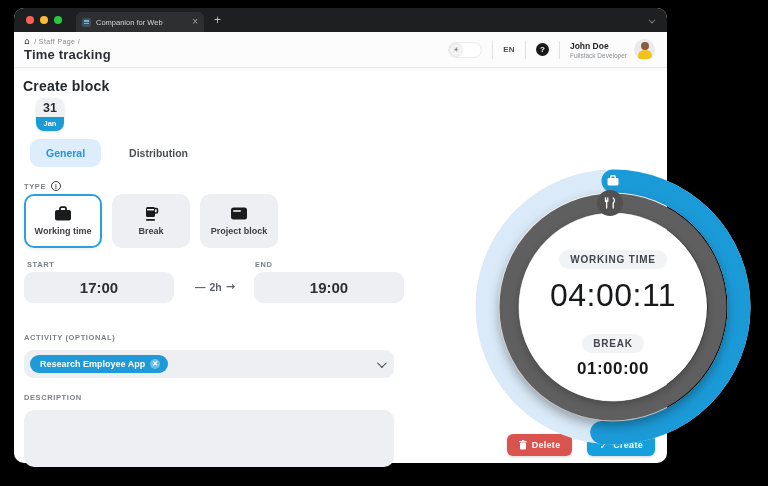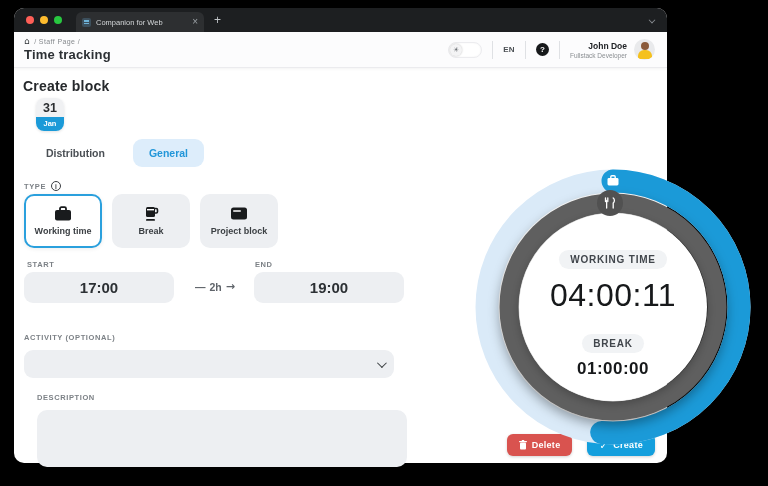--- a/index.html
+++ b/index.html
@@ -69,21 +69,21 @@
     background:#f4f4f5; box-shadow:0 0 2px rgba(0,0,0,.25);
     display:flex; align-items:center; justify-content:center;
     font-size:7px; color:#6d7control; color:#6d7175; font-family:"DejaVu Sans",sans-serif;
   }
   .lang { font-size:8px; font-weight:bold; color:#4b5054; letter-spacing:.3px; }
   .help {
     width:13px; height:13px; border-radius:50%; background:#17191b; color:#fff;
     font-size:8px; font-weight:bold; display:flex; align-items:center; justify-content:center;
   }
   .user { display:flex; align-items:center; gap:7px; }
-  .user-text { text-align:right; }
+  .user-text { text-align:left; }
   .user-name { font-size:8.5px; font-weight:bold; color:#212427; }
   .user-role { font-size:6.5px; color:#8a8e92; margin-top:1px; }
   .avatar {
     width:21px; height:21px; border-radius:50%; background:#e9eaec; position:relative; overflow:hidden;
   }
   .avatar .head { position:absolute; left:6.5px; top:3px; width:8px; height:8px; border-radius:50%; background:#8a5a3b; }
   .avatar .body { position:absolute; left:3.5px; top:11px; width:14px; height:9px; border-radius:6px 6px 0 0; background:#f5c11e; }
 
   
   .content { position:relative; height:394px; }
@@ -134,21 +134,21 @@
   .chip {
     background:#1f9ad8; color:#fff; border-radius:999px; padding:4px 8px 4px 10px;
     font-size:9px; font-weight:bold; display:flex; align-items:center; gap:5px;
   }
   .chip-close {
     width:10px; height:10px; border-radius:50%; background:rgba(255,255,255,.35);
     color:#fff; font-size:7.5px; line-height:10px; text-align:center; font-weight:bold;
   }
   .dd-chevron { margin-left:auto; width:7px; height:7px; border-right:1.6px solid #3c4043; border-bottom:1.6px solid #3c4043; transform:rotate(45deg) translateY(-2px); }
 
-  .description-block { position:absolute; left:10px; top:318px; width:370px;margin-left:13px; }
+  .description-block { position:absolute; left:10px; top:318px; width:370px; }
   .description-area {
     margin-top:6px; width:370px; height:57px; background:#edeff2; border-radius:10px;
     border:none; resize:none; font-family:inherit; font-size:10px; padding:8px; color:#333;
   }
 
   .action-buttons { position:absolute; right:12px; bottom:6px; display:flex; gap:15px; }
   .btn {
     height:22px; min-width:63px; border:none; border-radius:6px; color:#fff;
     font-size:9px; font-weight:bold; font-family:inherit; letter-spacing:.3px;
     display:flex; align-items:center; justify-content:space-between; gap:5px; padding:0 12px;
@@ -223,22 +223,22 @@
 
   <div class="content">
     <div class="main-title">Create block</div>
 
     <div class="date-badge">
       <div class="date-day">31</div>
       <div class="date-month">Jan</div>
     </div>
 
     <div class="seg-tabs">
+      <div class="seg-tab active">General</div>
       <div class="seg-tab">Distribution</div>
-      <div class="seg-tab active">General</div>
     </div>
 
     <div class="type-row-label">
       <span class="field-label">TYPE</span>
       <span class="info-icon">i</span>
     </div>
 
     <div class="type-cards">
       <div class="type-card selected">
         <svg width="18" height="15" viewBox="0 0 18 15">
@@ -273,20 +273,24 @@
         <span>—</span>
         <span>2h</span>
         <span class="arrow">→</span>
       </div>
       <div class="time-input end">19:00</div>
     </div>
 
     <div class="activity-block">
       <span class="field-label">ACTIVITY (OPTIONAL)</span>
       <div class="activity-field">
+        <span class="chip">
+          <span>Research Employee App</span>
+          <span class="chip-close">✕</span>
+        </span>
         <span class="dd-chevron"></span>
       </div>
     </div>
 
     <div class="description-block">
       <span class="field-label">DESCRIPTION</span>
       <textarea class="description-area" style=""></textarea>
     </div>
 
     <div class="action-buttons">

